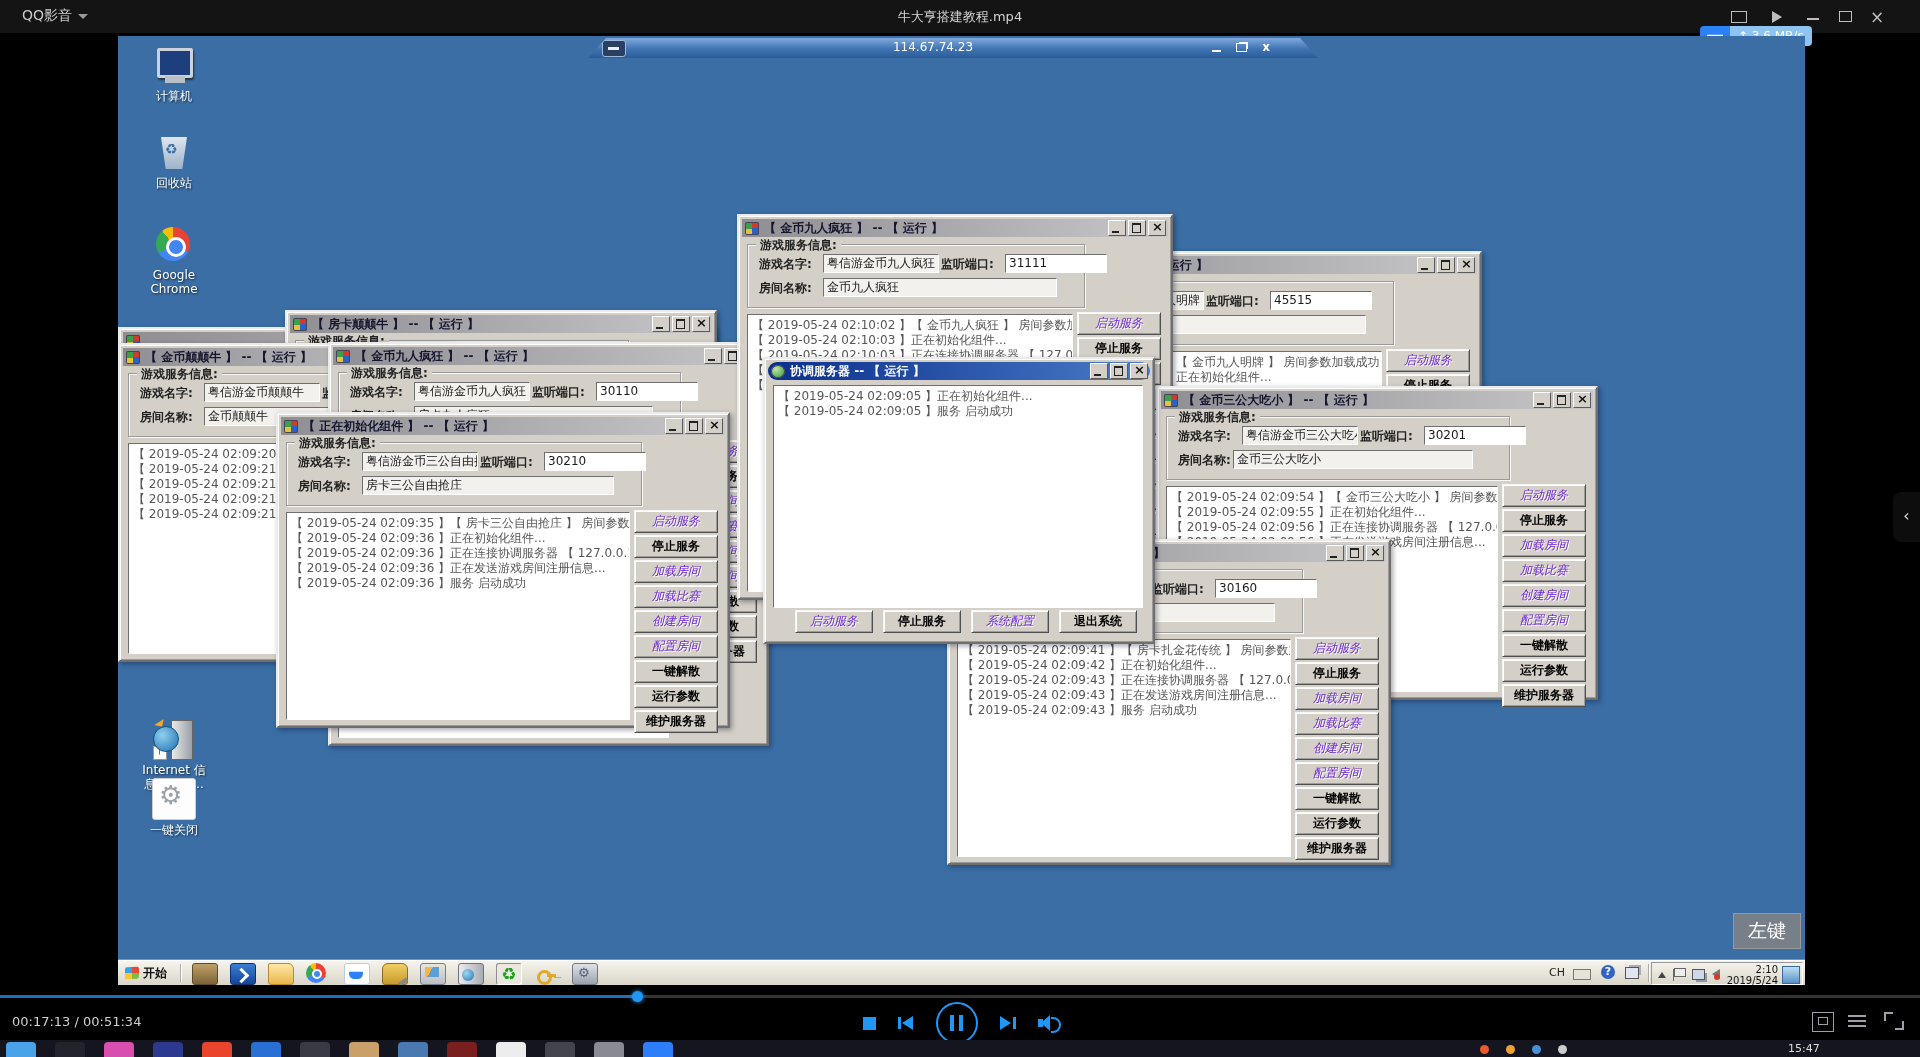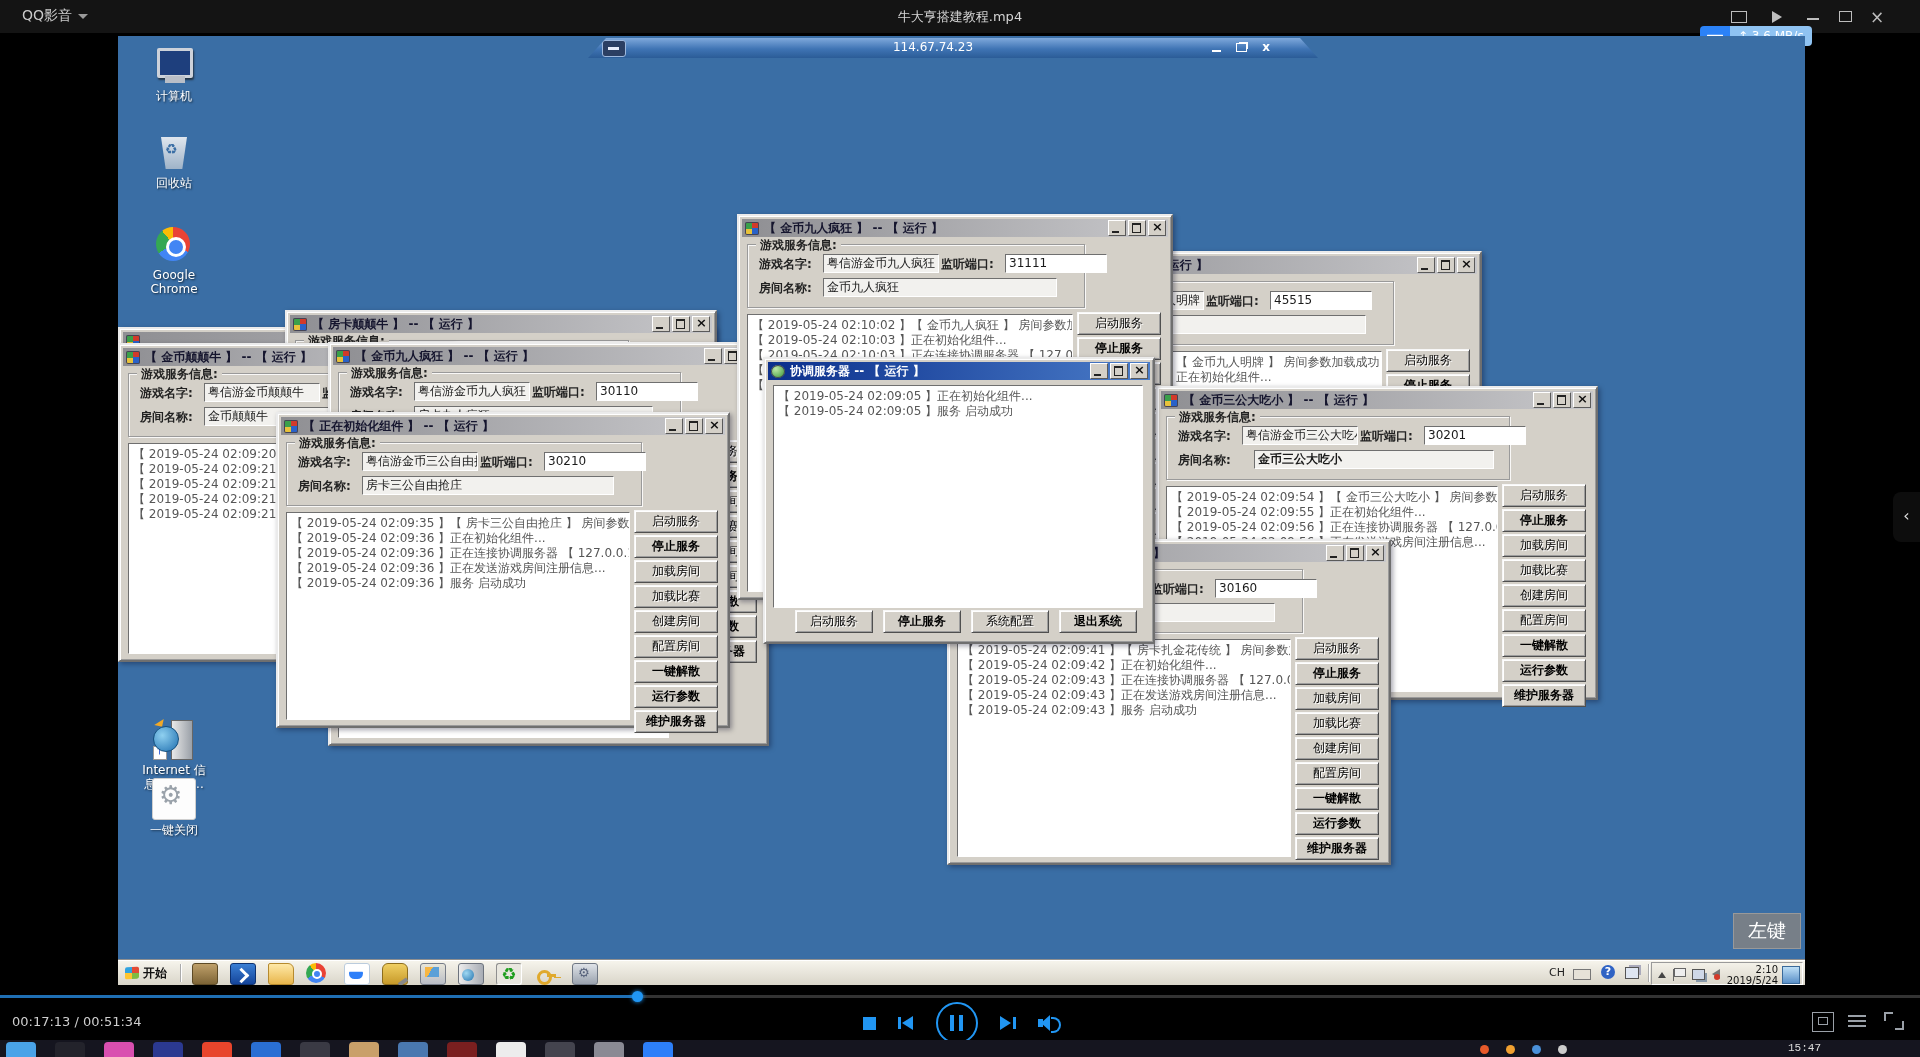--- a/index.html
+++ b/index.html
@@ -59,21 +59,21 @@
      border-bottom:8px solid #f0a828;transform:rotate(12deg);}
   .g-iis .sc{position:absolute;left:0;bottom:0;width:12px;height:12px;background:#fff;border:1px solid #999;}
   .g-iis .sc::after{content:"↗";position:absolute;left:1px;top:-2px;font-size:10px;color:#1f4fd0;transform:rotate(-45deg);}
   .g-gear{background:#fdfdfd;border:1px solid #cfcfcf;border-radius:3px;}
   .g-gear::after{content:"⚙";position:absolute;left:6px;top:1px;font-size:26px;color:#9aa2aa;}
   
   .win{position:absolute;background:#d4d0c8;border:2px solid;border-color:#ebebeb #6f6f6f #6f6f6f #ebebeb;
        box-shadow:inset 1px 1px 0 #fff,inset -1px -1px 0 #9a9a9a,2px 2px 5px rgba(0,0,30,.35);}
   .tb{position:absolute;left:3px;top:3px;right:3px;height:18px;display:flex;align-items:center;
       background:linear-gradient(90deg,#8f8f93,#c7c7ca);}
-  .tb.act{background:linear-gradient(90deg,#0b2f8c,#4a7cc8);}
+  .tb.act{background:linear-gradient(90deg,#0b2f8c,#4a7cc8);border-radius:9px;}
   .tb .ttl{flex:1;font-size:12px;font-weight:bold;color:#15152e;white-space:nowrap;overflow:hidden;padding-left:2px;}
   .tb.act .ttl{color:#fff;}
   .wicon{width:14px;height:13px;margin:0 3px;flex:0 0 auto;border-radius:2px;
      background:conic-gradient(#d23a2a 0 25%,#2a62c8 0 50%,#e8c23a 0 75%,#3aa04a 0);box-shadow:0 0 0 1px #445 inset;}
   .wicon.green{background:radial-gradient(circle at 35% 30%,#bfe8a8,#2e8f2e);border-radius:50%;}
   .tbtns{display:flex;gap:2px;margin-right:2px;}
   .tbtn{width:16px;height:14px;background:#d4d0c8;border:1px solid;border-color:#fff #5a5a5a #5a5a5a #fff;
      position:relative;}
   .tbtn.min::after{content:"";position:absolute;left:3px;bottom:2px;width:7px;height:2px;background:#222;}
   .tbtn.max::after{content:"";position:absolute;left:3px;top:2px;width:7px;height:7px;border:1px solid #222;border-top-width:2px;}
@@ -83,21 +83,21 @@
   .flbl{position:absolute;font-size:12px;font-weight:bold;color:#222;white-space:nowrap;}
   .fld{position:absolute;height:17px;background:#f2f1ee;border:1px solid;border-color:#6f6f6f #fff #fff #6f6f6f;
      font-size:12px;line-height:17px;padding:0 3px;color:#1a1a1a;white-space:nowrap;overflow:hidden;}
   .fld.white{background:#fff;}
   .logbox{position:absolute;background:#fff;border:1px solid;border-color:#6f6f6f #fff #fff #6f6f6f;
      overflow:hidden;padding:3px 4px;}
   .logline{font-size:12px;line-height:15px;color:#565656;white-space:nowrap;}
   .btn{position:absolute;height:21px;background:#d4d0c8;border:1px solid;border-color:#f7f7f7 #4f4f4f #4f4f4f #f7f7f7;
      box-shadow:inset 1px 1px 0 #fff,inset -1px -1px 0 #9d9d9d;font-size:12px;text-align:center;line-height:20px;
      color:#000;font-weight:bold;}
-  .btn.dis{color:#000000;font-weight:normal;text-shadow:1px 1px 0 #fff;}
+  .btn.dis{color:#6d28d9;font-weight:normal;text-shadow:1px 1px 0 #fff;font-style:italic;}
   
   .rtaskbar{position:absolute;left:0;bottom:0;width:100%;height:24px;z-index:400;
      background:linear-gradient(#f6f4ec,#d9d5c9);border-top:1px solid #fff;box-shadow:0 -1px 0 #8f8f8f;}
   .startbtn{position:absolute;left:3px;top:2px;height:20px;padding:0 8px 0 4px;display:flex;align-items:center;
      font-size:12px;font-weight:bold;color:#111;}
   .wflag{width:14px;height:12px;margin-right:4px;border-radius:2px;
      background:conic-gradient(#e34b35 0 25%,#7fbb42 0 50%,#ffc52f 0 75%,#30a3e0 0);transform:skewY(-4deg);}
   .qsep{position:absolute;top:3px;width:1px;height:18px;background:#aaa;box-shadow:1px 0 0 #fff;}
   .qi{position:absolute;top:2px;width:24px;height:20px;border-radius:3px;}
   .qi-server-manager{background:linear-gradient(#bfa06a,#7d6436);border:1px solid #5d4a26;}
@@ -163,21 +163,21 @@
   .pright{position:absolute;top:1012px;width:20px;height:18px;border:1px solid #9aa0a8;}
   .pr-snap{left:1812px;}.pr-snap::after{content:"";position:absolute;left:5px;top:4px;width:8px;height:6px;border:1px solid #9aa0a8;}
   .pr-cfg{left:1848px;border:none;}
   .pr-cfg i{display:block;width:18px;height:2px;background:#9aa0a8;margin:3px 0;}
   .pr-full{left:1884px;border:none;}
   .pr-full::before{content:"";position:absolute;left:0;top:0;width:7px;height:7px;border-left:2px solid #9aa0a8;border-top:2px solid #9aa0a8;}
   .pr-full::after{content:"";position:absolute;right:0;bottom:0;width:7px;height:7px;border-right:2px solid #9aa0a8;border-bottom:2px solid #9aa0a8;}
   
   .ostb{position:absolute;left:0;top:1040px;width:1920px;height:17px;background:#15151f;overflow:hidden;}
   .osicon{position:absolute;top:2px;width:30px;height:26px;border-radius:4px;}
-  .osclock{position:absolute;left:1788px;top:2px;color:#ddd;font-size:11px;font-family:Liberation Mono, monospace;}
+  .osclock{position:absolute;left:1788px;top:2px;color:#ddd;font-size:11px;}
   .osdot{position:absolute;top:5px;width:9px;height:9px;border-radius:50%;}
   
   .sidetab{position:absolute;left:1893px;top:492px;width:27px;height:50px;background:rgba(15,15,15,.85);
      border-radius:8px 0 0 8px;color:#ddd;font-size:16px;text-align:center;line-height:48px;}
   .hintbox{position:absolute;left:1733px;top:913px;width:66px;height:34px;background:rgba(130,130,130,.85);
      border:1px solid #999;color:#fff;font-size:19px;text-align:center;line-height:33px;}
 </style>
 </head>
 <body>
 
@@ -433,21 +433,21 @@
             </span>
           </div>
           <div class="grp" style="left: 8px; top: 28px; width: 342px; height: 62px;">
             <span class="glab">游戏服务信息:</span>
           </div>
           <div class="flbl" style="left: 20px; top: 40px;">游戏名字:</div>
           <div class="fld" style="left: 84px; top: 38px; width: 108px;">粤信游金币三公大吃小</div>
           <div class="flbl" style="left: 202px; top: 40px;">监听端口:</div>
           <div class="fld white" style="left: 266px; top: 38px; width: 94px;">30201</div>
           <div class="flbl" style="left: 20px; top: 64px;">房间名称:</div>
-          <div class="fld" style="left: 96px; top: 62px; width: 232px; font-weight: bold;">金币三公大吃小</div>
+          <div class="fld" style="left: 75px; top: 62px; width: 232px;">金币三公大吃小</div>
           <div class="logbox" style="left: 8px; top: 98px; width: 322px; height: 198px;">
             <div class="logline">【 2019-05-24 02:09:54 】【 金币三公大吃小 】 房间参数加载成功</div>
             <div class="logline">【 2019-05-24 02:09:55 】正在初始化组件...</div>
             <div class="logline">【 2019-05-24 02:09:56 】正在连接协调服务器 【 127.0.0.1:8310 】</div>
             <div class="logline">【 2019-05-24 02:09:56 】正在发送游戏房间注册信息...</div>
           </div>
           <div class="btn dis" style="left: 344px; top: 96px; width: 82px;">启动服务</div>
           <div class="btn" style="left: 344px; top: 121px; width: 82px;">停止服务</div>
           <div class="btn dis" style="left: 344px; top: 146px; width: 82px;">加载房间</div>
           <div class="btn dis" style="left: 344px; top: 171px; width: 82px;">加载比赛</div>

